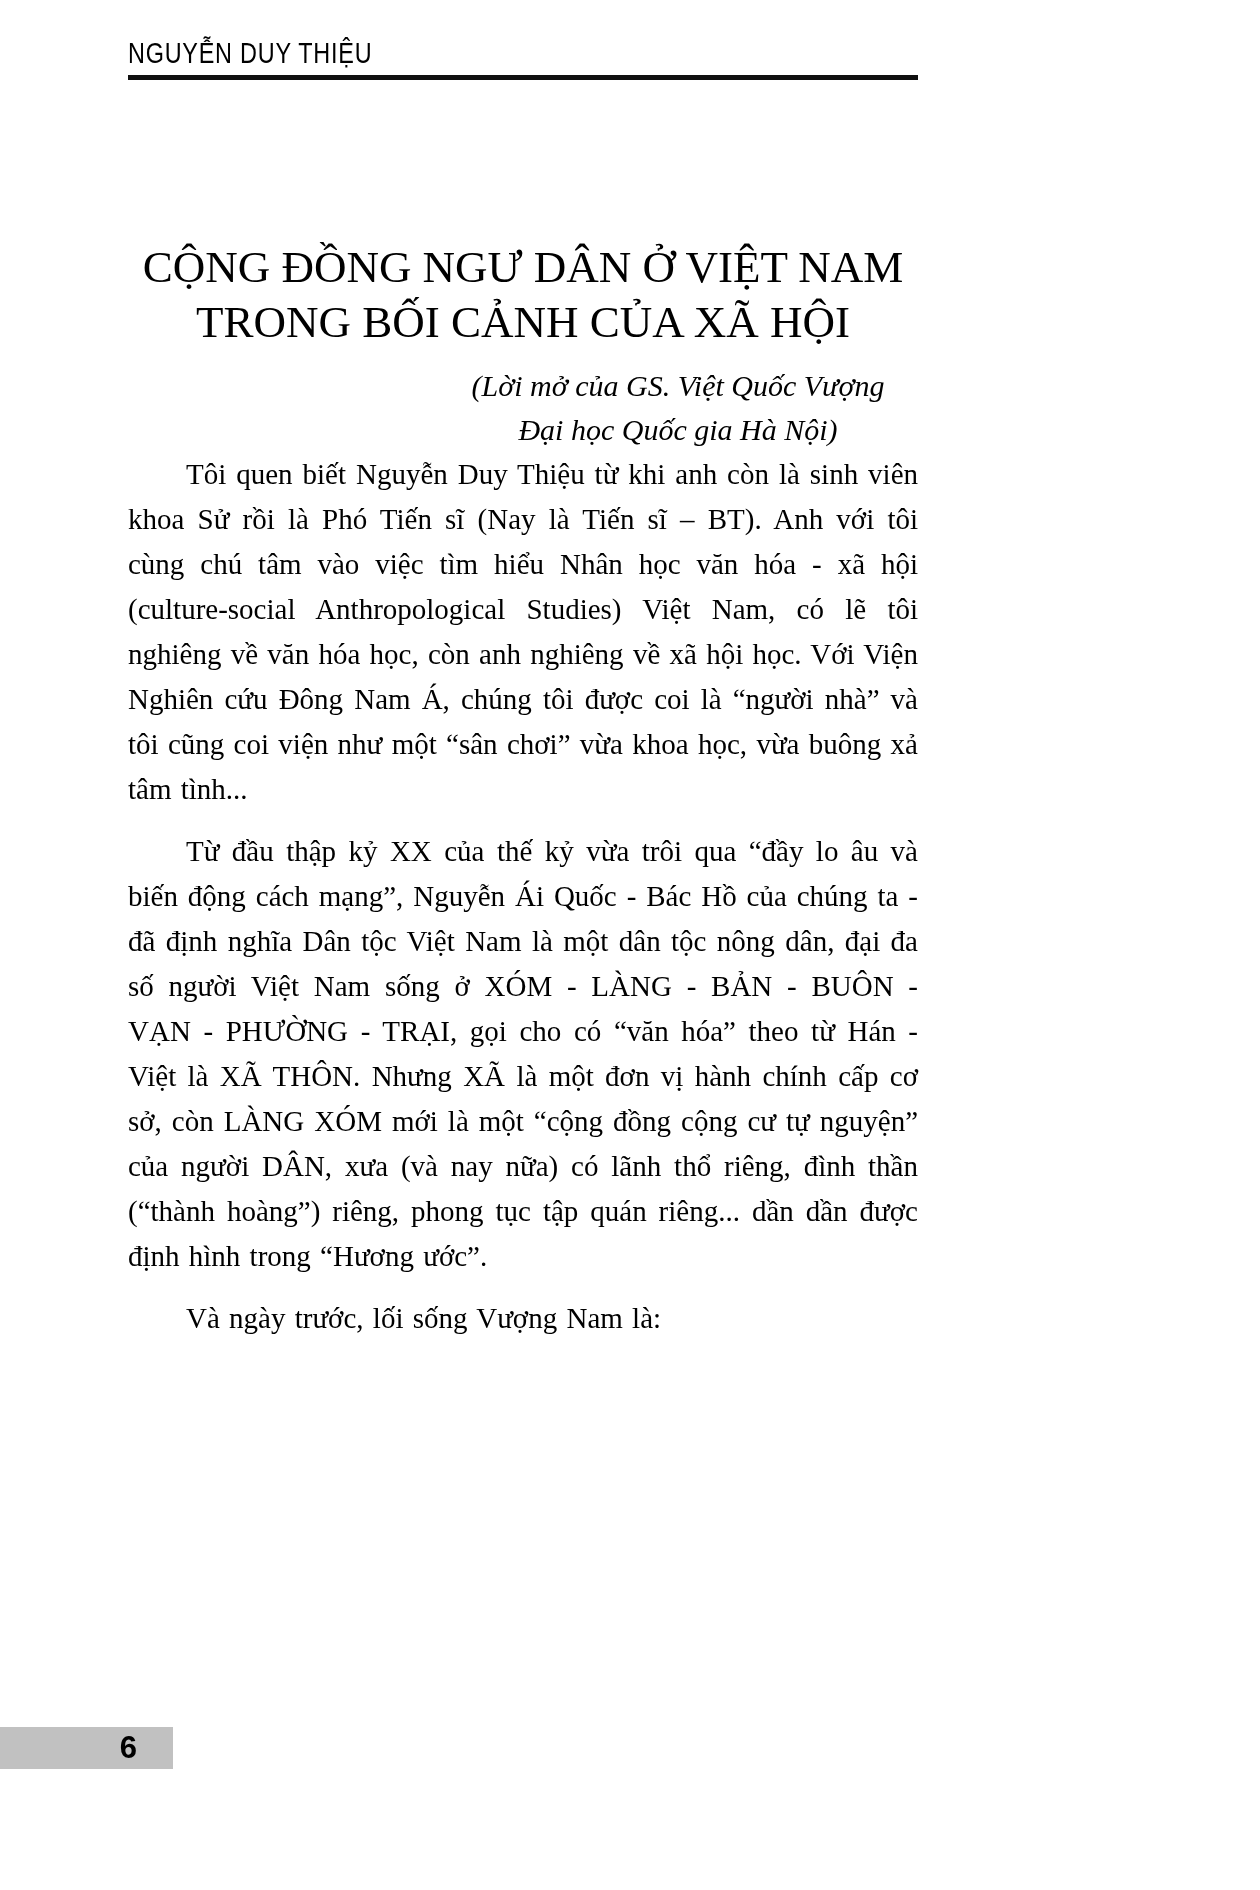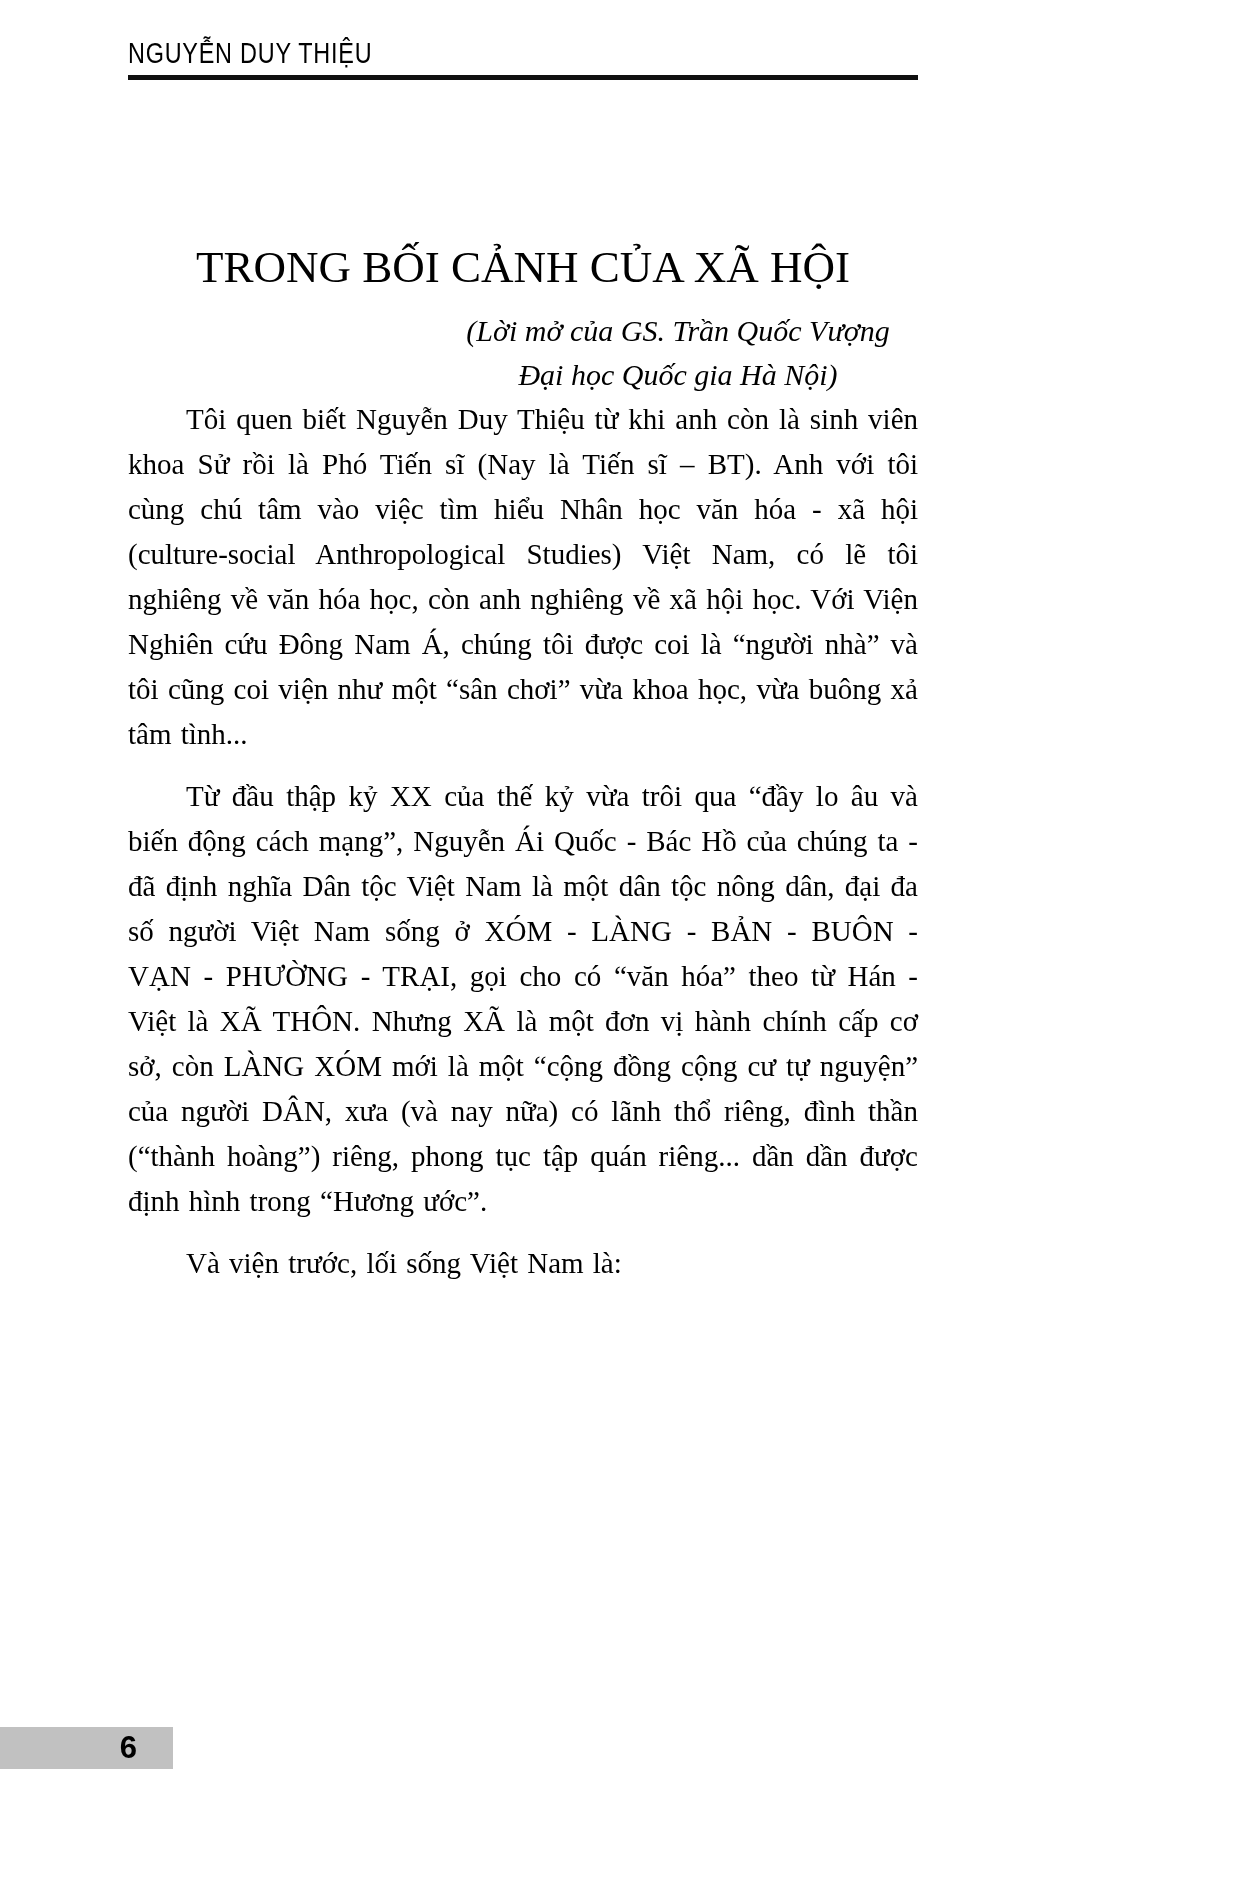--- a/index.html
+++ b/index.html
@@ -89,31 +89,32 @@
 <body>
 
 <div class="content">
 
   <div class="running-header">
     <span class="author-name">NGUYỄN DUY THIỆU</span>
     <div class="header-rule"></div>
   </div>
 
   <h1 class="chapter-title">
+    <span style="display:block">CỘNG ĐỒNG NGƯ DÂN Ở VIỆT NAM</span>
     <span style="display:block">TRONG BỐI CẢNH CỦA XÃ HỘI</span>
   </h1>
 
   <div class="subtitle">
-    <span style="display:block">(Lời mở của GS. Trần Quốc Vượng</span>
+    <span style="display:block">(Lời mở của GS. Việt Quốc Vượng</span>
     <span style="display:block">Đại học Quốc gia Hà Nội)</span>
   </div>
 
   <div class="body-text">
     <p>Tôi quen biết Nguyễn Duy Thiệu từ khi anh còn là sinh viên khoa Sử rồi là Phó Tiến sĩ (Nay là Tiến sĩ – BT). Anh với tôi cùng chú tâm vào việc tìm hiểu Nhân học văn hóa - xã hội (culture-social Anthropological Studies) Việt Nam, có lẽ tôi nghiêng về văn hóa học, còn anh nghiêng về xã hội học. Với Viện Nghiên cứu Đông Nam Á, chúng tôi được coi là “người nhà” và tôi cũng coi viện như một “sân chơi” vừa khoa học, vừa buông xả tâm tình...</p>
     <p>Từ đầu thập kỷ XX của thế kỷ vừa trôi qua “đầy lo âu và biến động cách mạng”, Nguyễn Ái Quốc - Bác Hồ của chúng ta - đã định nghĩa Dân tộc Việt Nam là một dân tộc nông dân, đại đa số người Việt Nam sống ở XÓM - LÀNG - BẢN - BUÔN - VẠN - PHƯỜNG - TRẠI, gọi cho có “văn hóa” theo từ Hán - Việt là XÃ THÔN. Nhưng XÃ là một đơn vị hành chính cấp cơ sở, còn LÀNG XÓM mới là một “cộng đồng cộng cư tự nguyện” của người DÂN, xưa (và nay nữa) có lãnh thổ riêng, đình thần (“thành hoàng”) riêng, phong tục tập quán riêng... dần dần được định hình trong “Hương ước”.</p>
-    <p>Và viện trước, lối sống Việt Nam là:</p>
+    <p>Và ngày trước, lối sống Vượng Nam là:</p>
   </div>
 
 </div>
 
 <div class="page-number-bar">
   <span class="page-number">6</span>
 </div>
 
 </body></html>

